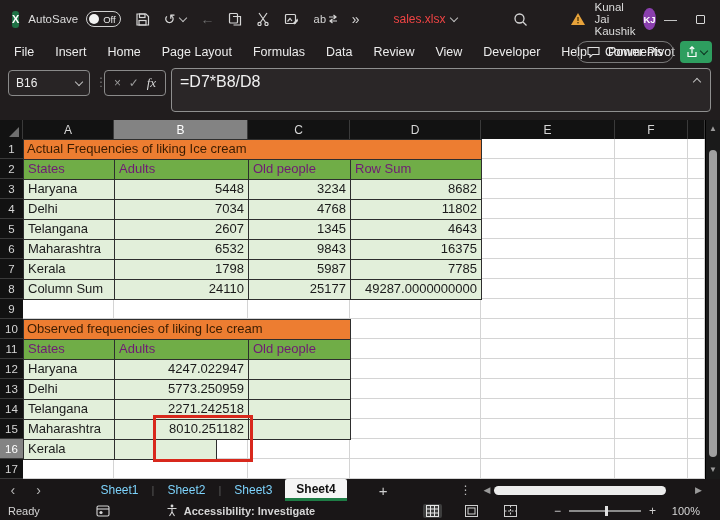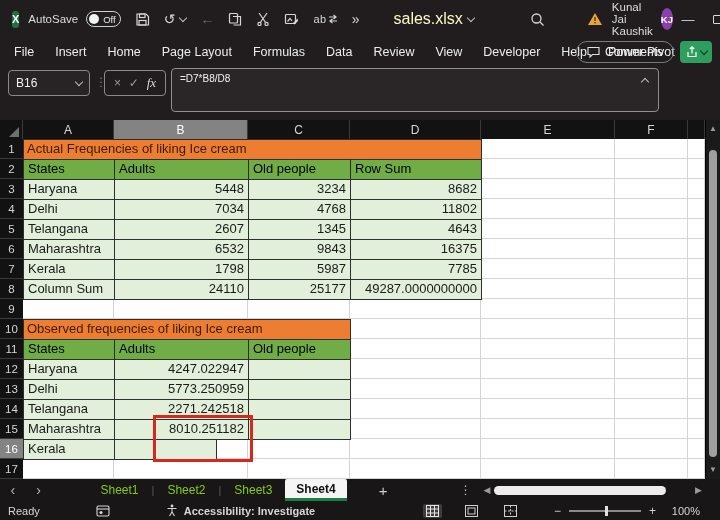--- a/index.html
+++ b/index.html
@@ -11,21 +11,21 @@
   .titlebar { position:absolute; top:0; left:0; width:720px; height:38px; background:#211d1e; display:flex; align-items:center; }
   .xl-logo { width:17px; height:17px; background:#1E7145; border-radius:3px; color:#fff; font-size:11px; font-weight:bold; display:flex; align-items:center; justify-content:center; margin-left:12px; }
   .tb-label { font-size:11.5px; color:#dcdcdc; margin-left:9px; }
   .toggle { margin-left:8px; width:37px; height:16px; border:1px solid #cfcfcf; border-radius:9px; display:flex; align-items:center; padding:0 4px 0 2px; gap:4px; }
   .knob { width:10px; height:10px; background:#f2f2f2; border-radius:50%; }
   .toggle-txt { font-size:9.5px; color:#e8e8e8; }
   .tb-ico { margin-left:14px; display:flex; align-items:center; color:#d6d6d6; font-size:14px; line-height:1; }
   .tb-ico.dim { color:#6f6f6f; }
   .chev-d { width:6px; height:6px; border-right:1.5px solid #bdbdbd; border-bottom:1.5px solid #bdbdbd; transform:rotate(45deg); display:inline-block; margin-left:5px; margin-top:-3px; }
   .chev-u { width:6px; height:6px; border-right:1.5px solid #bdbdbd; border-top:1.5px solid #bdbdbd; transform:rotate(-45deg); display:inline-block; }
-  .filename { font-size:16px; color:#fef9c3; margin-left:34px; display:flex; align-items:center; }
+  .filename { font-size:12px; color:#ef4444; margin-left:34px; display:flex; align-items:center; }
   .avatar { width:22px; height:22px; border-radius:50%; background:#8A3FAE; color:#fff; font-size:9.5px; font-weight:bold; display:flex; align-items:center; justify-content:center; }
   .win-btn { width:30px; height:38px; display:flex; align-items:center; justify-content:center; color:#d8d8d8; font-size:13px; }
   .max-box { width:9px; height:9px; border:1.2px solid #d8d8d8; border-radius:1px; }
 
   
   .ribbon { position:absolute; top:38px; left:0; width:720px; height:28px; background:#211d1e; display:flex; align-items:center; }
   .rtab { font-size:12.5px; color:#ececec; margin-left:21px; white-space:nowrap; }
   .rtab:first-child { margin-left:14px; }
   .comments-btn { position:absolute; right:46px; top:3px; height:22px; border:1px solid #7a7a7a; border-radius:12px; display:flex; align-items:center; gap:5px; padding:0 10px; font-size:12px; color:#f0f0f0; }
   .share-btn { position:absolute; right:8px; top:3px; width:32px; height:22px; background:#2E9E5F; border-radius:4px; display:flex; align-items:center; justify-content:center; gap:3px; }
@@ -33,21 +33,21 @@
 
   
   .fbar { position:absolute; top:66px; left:0; width:720px; height:54px; background:#211d1e; }
   .namebox { position:absolute; left:8px; top:4px; width:82px; height:26px; background:#282425; border:1px solid #8a8a8a; border-radius:4px; display:flex; align-items:center; padding:0 7px; font-size:12px; color:#eee; }
   .namebox .chev-d { margin-left:auto; }
   .fbar-dots { position:absolute; left:95px; top:9px; color:#7c7c7c; font-size:12px; }
   .fx-group { position:absolute; left:104px; top:4px; width:62px; height:26px; border:1px solid #8a8a8a; border-radius:4px; display:flex; align-items:center; justify-content:space-around; padding:0 5px; }
   .fx-x { color:#9a9a9a; font-size:12px; }
   .fx-check { color:#9a9a9a; font-size:12px; }
   .fx-fx { color:#d6d6d6; font-size:13px; font-style:italic; font-family:"Liberation Serif", serif; }
-  .formula-field { position:absolute; left:171px; top:2px; width:488px; height:44px; background:#2a2627; border:1px solid #8f8f8f; border-radius:4px; padding:4px 8px; font-size:10px; color:#f0f0f0; }
+  .formula-field { position:absolute; left:171px; top:2px; width:540px; height:44px; background:#2a2627; border:1px solid #8f8f8f; border-radius:4px; padding:4px 8px; font-size:16px; color:#f0f0f0; }
   .formula-field .chev-u { position:absolute; right:10px; top:10px; }
 
   
   .sheet { position:absolute; top:120px; left:0; width:720px; height:359px; background:#121212; }
   .colheads { display:flex; height:19px; }
   .ch { height:19px; border-right:1px solid #3a3a3a; color:#d6d6d6; font-size:12px; display:flex; align-items:center; justify-content:center; background:#121212; }
   .corner { width:23px; position:relative; }
   .corner:after { content:""; position:absolute; right:3px; bottom:2px; border-left:10px solid transparent; border-bottom:10px solid #6f6f6f; }
   .ch.sel { background:#838383; color:#fff; }
   .body { display:flex; height:340px; }
@@ -55,36 +55,36 @@
   .rh { width:23px; height:20px; border-bottom:1px solid #3a3a3a; color:#d6d6d6; font-size:11.5px; display:flex; align-items:center; justify-content:center; background:#121212; }
   .rh.sel { background:#838383; color:#fff; }
   .gridarea { position:relative; width:682px; height:340px; background:
       repeating-linear-gradient(to bottom, #ffffff 0 19px, #d4d4d4 19px 20px); }
   .vline { position:absolute; top:0; bottom:0; width:1px; background:#d4d4d4; }
 
   .xtable { position:absolute; border-left:1px solid #2e2e2e; border-top:1px solid #2e2e2e; }
   .t-row { display:flex; height:20px; }
   .cell { height:20px; border-right:1px solid #2e2e2e; border-bottom:1px solid #2e2e2e; font-size:13px; line-height:18px; padding:0 4px; color:#1b1b1b; background:#E2EFDA; overflow:hidden; white-space:nowrap; }
   .banner { background:#ED7D31; color:#3a1c02; font-size:13px; line-height:18px; padding:0 3px; height:20px; border-right:1px solid #2e2e2e; border-bottom:1px solid #2e2e2e; white-space:nowrap; }
-  .hcell { background:#70AD47; color:#000000; }
+  .hcell { background:#70AD47; color:#701a75; }
   .num { text-align:right; }
   .w-a{width:91px}.w-b{width:134px}.w-c{width:102px}.w-d{width:131px}
   .t1{ left:0; top:0; width:459px; }
   .t2{ left:0; top:180px; width:328px; }
   .red-annot { position:absolute; left:130px; top:276px; width:100px; height:47px; border:3px solid #D8281C; z-index:5; }
 
   .vscroll { position:absolute; right:0; top:0; width:15px; height:359px; background:#1a1a1a; border-left:1px solid #000; }
   .vs-arrow { height:16px; display:flex; align-items:center; justify-content:center; color:#9a9a9a; font-size:8px; }
   .vs-thumb { position:absolute; left:3px; right:3px; top:30px; bottom:22px; background:#9f9f9f; border-radius:4px; }
   .vs-down { position:absolute; bottom:2px; left:0; right:0; }
 
   
   .tabbar { position:absolute; top:479px; left:0; width:720px; height:22px; background:#191617; display:flex; align-items:center; }
   .nav-a { color:#b9b9b9; font-size:14px; width:26px; text-align:center; }
-  .stab { font-size:12px; color:#84cc16; padding:10px 13px; height:22px; display:flex; align-items:center; }
+  .stab { font-size:12px; color:#7dd3fc; padding:10px 13px; height:22px; display:flex; align-items:center; }
   .ssep { color:#5a5a5a; font-size:11px; }
   .stab.active { background:#f5f5f5; color:#111; font-weight:bold; border-bottom:3px solid #1E7C45; border-radius:2px 2px 0 0; padding:0 11px; }
   .addsheet { color:#cfcfcf; font-size:15px; margin-left:32px; }
   .tab-dots { color:#bdbdbd; font-size:12px; margin-left:72px; }
   .hs-arrow { color:#9a9a9a; font-size:9px; }
   .hs-left { margin-left:12px; }
   .hs-track { position:relative; width:230px; height:22px; margin-left:2px; }
   .hs-thumb { position:absolute; left:2px; top:7px; width:172px; height:9px; background:#ededed; border-radius:5px; }
   .hs-right { position:absolute; right:18px; }
 

